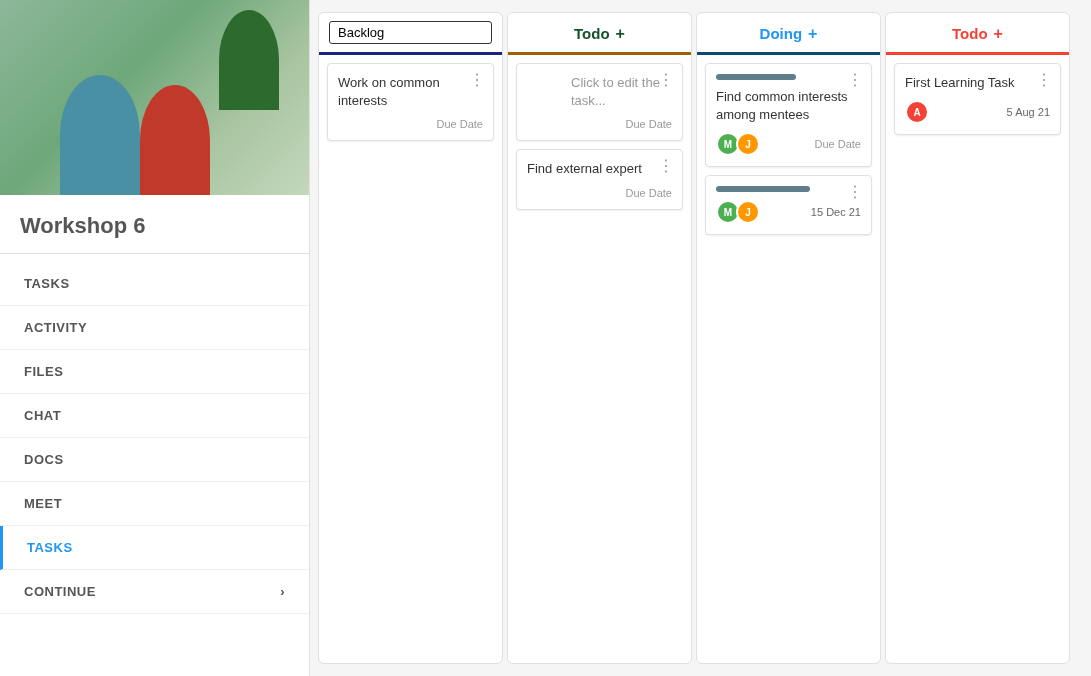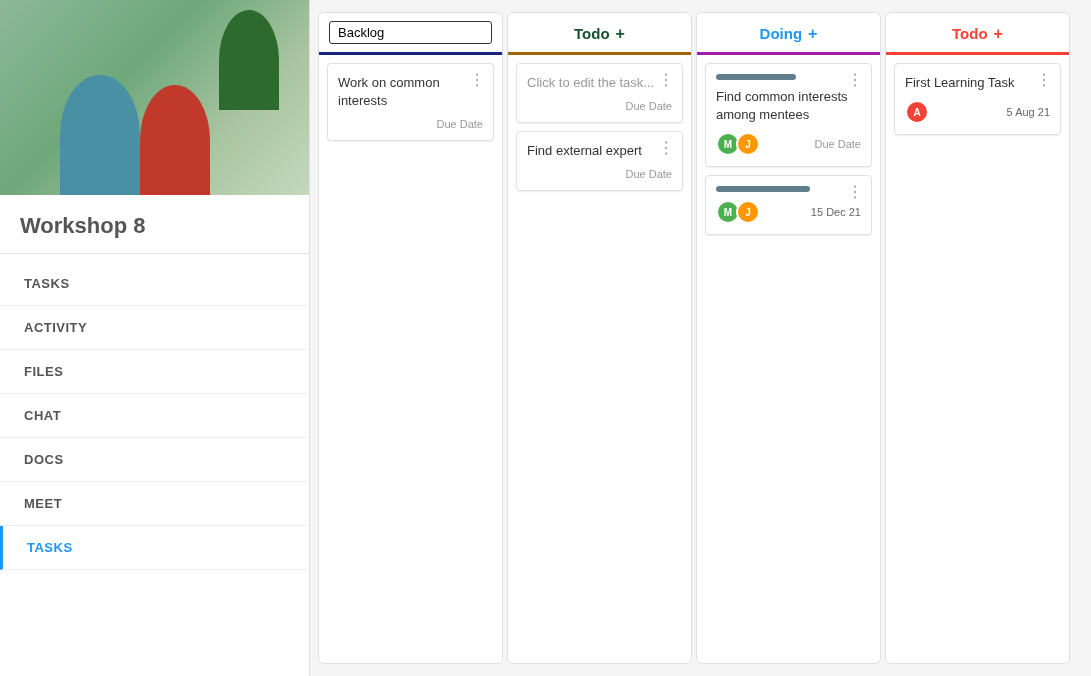--- a/index.html
+++ b/index.html
@@ -134,21 +134,21 @@
     .backlog-input {
       border: 1px solid #333;
       border-radius: 3px;
       padding: 3px 8px;
       font-size: 13px;
       width: 100%;
       outline: none;
     }
 
     .todo-header { color: #14532d; border-bottom: 3px solid #a16207; }
-    .doing-header { color: #2196f3; border-bottom: 3px solid #a21caf; }
+    .doing-header { color: #2196f3; border-bottom: 3px solid #0c4a6e; }
     .done-header { color: #f44336; border-bottom: 3px solid #f44336; }
 
     .column-body {
       padding: 8px;
       flex: 1;
       display: flex;
       flex-direction: column;
       gap: 8px;
     }
 
@@ -223,21 +223,21 @@
 <body>
 
 <aside class="sidebar">
   <div class="sidebar-image">
     <div class="photo-placeholder">
       <div class="tree"></div>
       <div class="person1"></div>
       <div class="person2"></div>
     </div>
   </div>
-  <div class="sidebar-title">Workshop 8</div>
+  <div class="sidebar-title">Workshop 6</div>
   <hr class="sidebar-divider">
   <nav>
     <div class="nav-item">
       <span>TASKS</span>
     </div>
     <div class="nav-item">
       <span>ACTIVITY</span>
     </div>
     <div class="nav-item">
       <span>FILES</span>
@@ -246,20 +246,24 @@
       <span>CHAT</span>
     </div>
     <div class="nav-item">
       <span>DOCS</span>
     </div>
     <div class="nav-item">
       <span>MEET</span>
     </div>
     <div class="nav-item active">
       <span>TASKS</span>
+    </div>
+    <div class="nav-item">
+      <span>CONTINUE</span>
+      <span>›</span>
     </div>
   </nav>
 </aside>
 
 <main class="main-content">
 
   <div class="kanban-column">
     <div class="backlog-header">
       <input class="backlog-input" type="text" value="Backlog" style="">
     </div>
@@ -273,21 +277,21 @@
   </div>
 
   <div class="kanban-column">
     <div class="column-header todo-header">
       <span>Todo</span>
       <span class="add-btn">+</span>
     </div>
     <div class="column-body">
       <div class="card">
         <span class="card-menu">⋮</span>
-        <div class="card-title" style="color:#999;">Click to edit the task...</div>
+        <div class="card-title" style="color:#999;margin-left:44px;">Click to edit the task...</div>
         <div class="card-due">Due Date</div>
       </div>
       <div class="card">
         <span class="card-menu">⋮</span>
         <div class="card-title">Find external expert</div>
         <div class="card-due">Due Date</div>
       </div>
     </div>
   </div>
 

